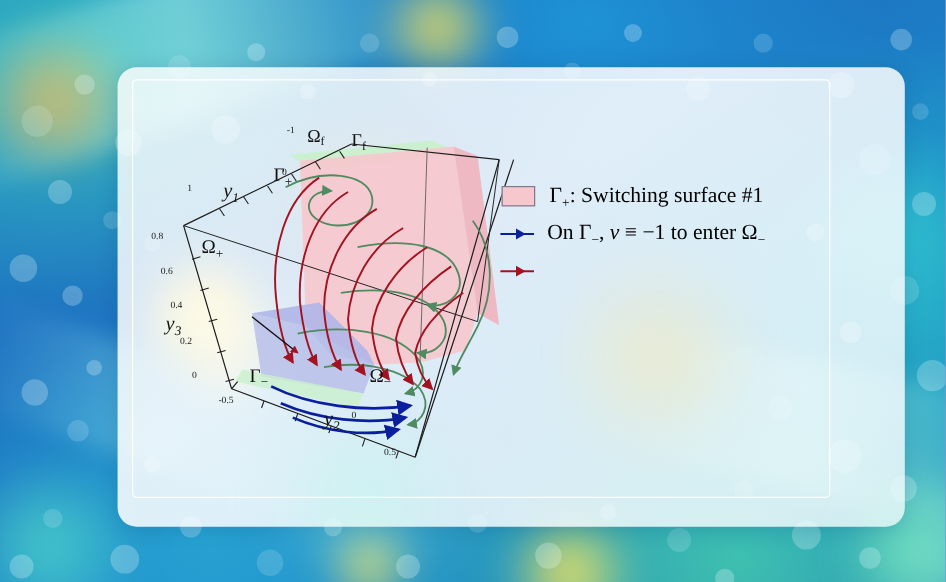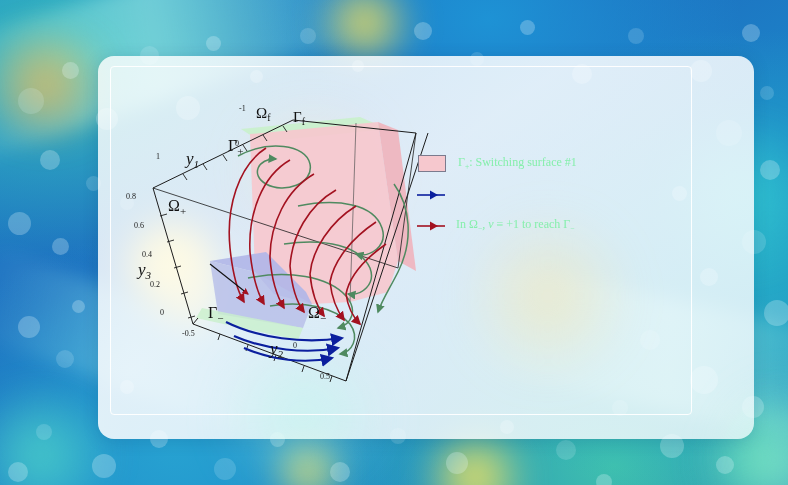--- a/index.html
+++ b/index.html
@@ -50,21 +50,21 @@
   svg{display:block;}
   .axlbl{font-family:"Liberation Serif",serif;font-style:italic;fill:#111;}
   .tick{font-family:"Liberation Serif",serif;fill:#1a1a1a;font-size:8px;}
   .reglbl{font-family:"Liberation Serif",serif;fill:#111;}
 
   
   #legend{position:absolute;left:416px;top:148px;width:300px;}
   .leg-row{display:flex;align-items:center;height:31px;}
   .sw{width:26px;height:15px;border:1px solid #7b7b8e;margin-left:2px;margin-right:12px;flex:none;}
   .lineicon{width:30px;height:14px;margin-left:0;margin-right:10px;flex:none;}
-  .leg-txt{font-family:"Liberation Serif",serif;font-size:12px;color:#86efac;white-space:nowrap;}
+  .leg-txt{font-family:"Liberation Serif",serif;font-size:18px;color:#000000;white-space:nowrap;}
   .leg-txt i{font-family:"Liberation Serif",serif;font-style:italic;}
   sub{font-size:.62em;}
 </style>
 </head>
 <body>
 
 <div id="stage">
 
   <div class="bg-base"></div>
   <div class="streak s1"></div>
@@ -256,25 +256,25 @@
         <div class="sw" style="background: rgb(246, 200, 206);"></div>
         <div class="leg-txt">Γ<sub>+</sub>: Switching surface #1</div>
       </div>
       <div class="leg-row">
         <div class="lineicon">
           <svg width="30" height="14" viewBox="0 0 30 14">
             <path d="M1,7 L29,7" stroke="#0b1f9e" stroke-width="1.6"></path>
             <path d="M14,2.5 L22,7 L14,11.5 z" fill="#0b1f9e"></path>
           </svg>
         </div>
+        <div class="leg-txt">On Γ<sub>−</sub>, <i>v</i> ≡ −1 to enter Ω<sub>−</sub></div>
       </div>
       <div class="leg-row">
         <div class="lineicon">
           <svg width="30" height="14" viewBox="0 0 30 14">
             <path d="M1,7 L29,7" stroke="#a31220" stroke-width="1.6"></path>
             <path d="M14,2.5 L22,7 L14,11.5 z" fill="#a31220"></path>
           </svg>
         </div>
-        <div class="leg-txt">In Ω<sub>−</sub>, <i>v</i> ≡ +1 to reach Γ<sub>−</sub></div>
       </div>
     </div>
 
 </div>
 
 </body></html>

